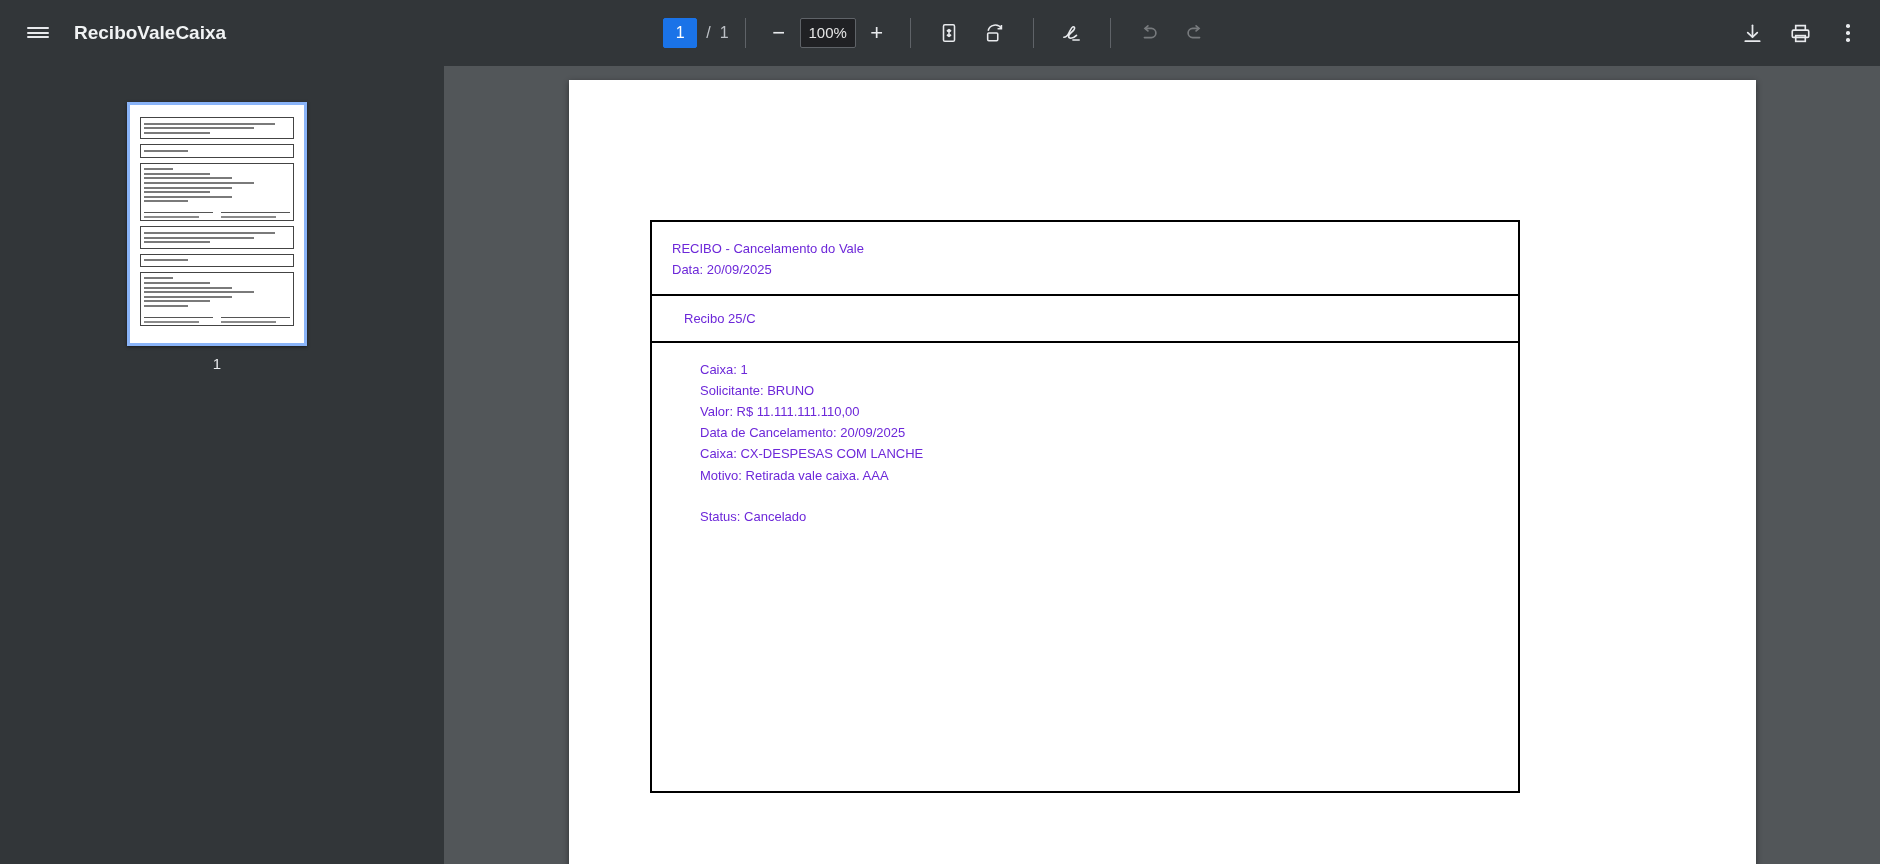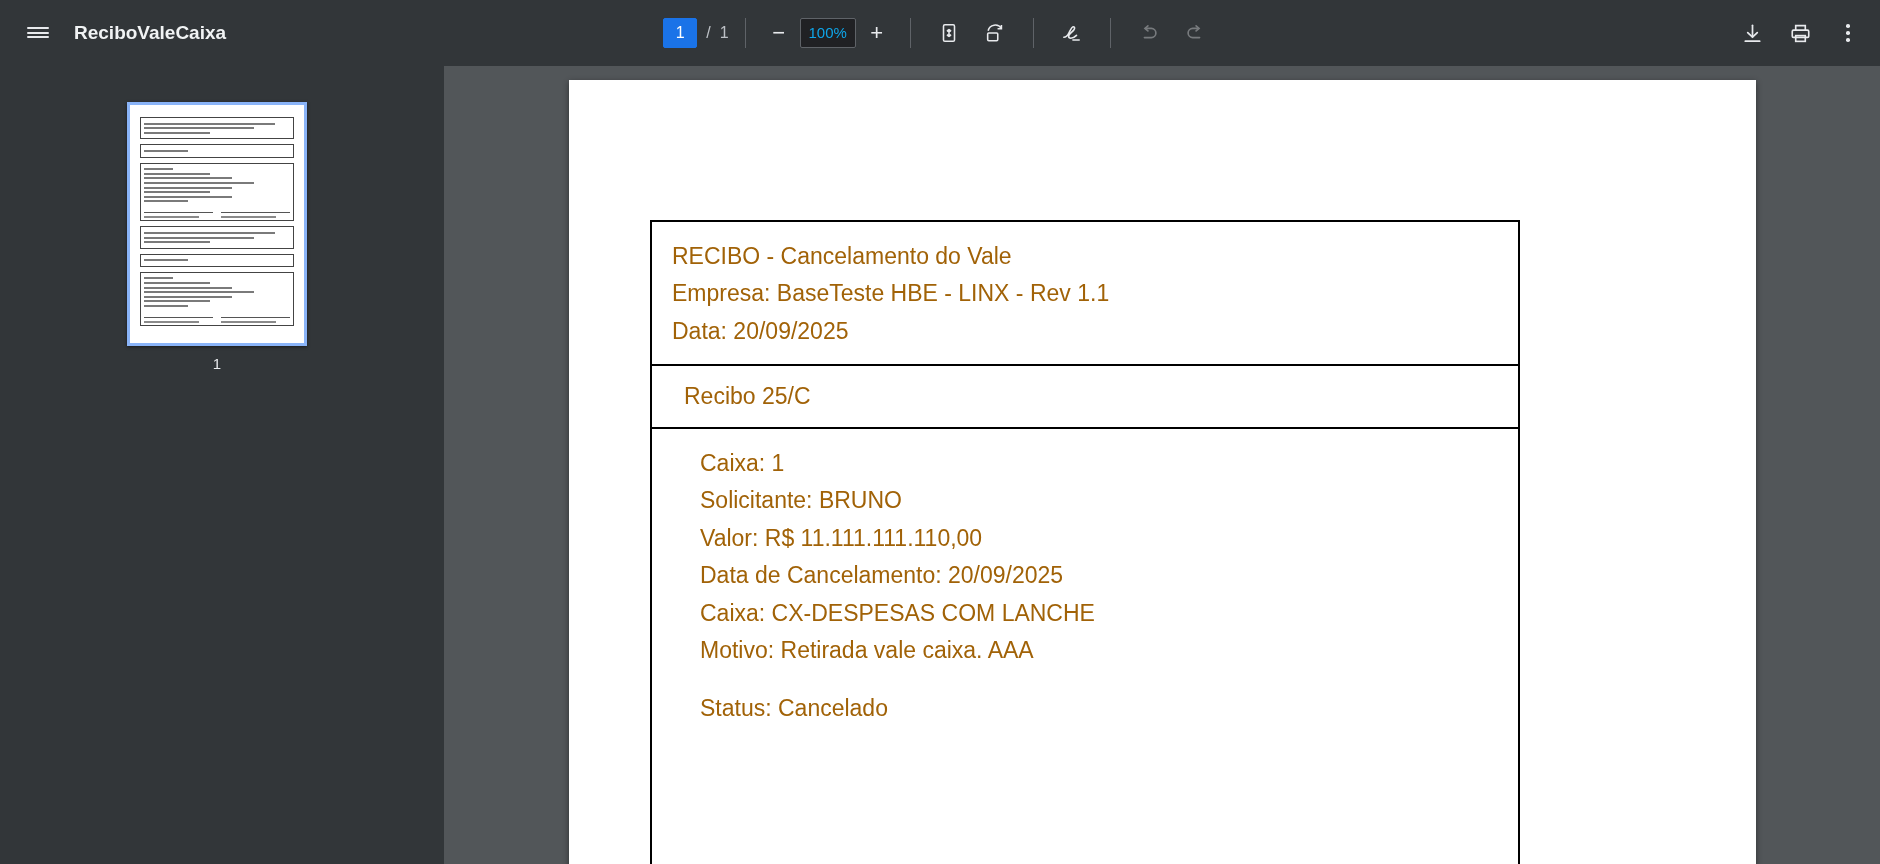--- a/index.html
+++ b/index.html
@@ -67,21 +67,21 @@
     background: #5f6368;
     margin: 0 14px;
     flex: 0 0 auto;
   }
   .zoom-box { display: flex; align-items: center; gap: 4px; }
   .zoom-val {
     min-width: 56px; height: 30px;
     background: #202124;
     border: 1px solid #5f6368;
     border-radius: 2px;
-    color: #0ea5e9;
+    color: #e5e5e5;
     font-size: 15px;
     display: flex; align-items: center; justify-content: center;
     padding: 0 6px;
   }
   .plusminus {
     width: 34px; height: 34px;
     display: flex; align-items: center; justify-content: center;
     border-radius: 50%; cursor: pointer;
     font-size: 22px; line-height: 1; color: #e8eaed;
   }
@@ -149,22 +149,22 @@
     width: 870px;
     border: 2px solid #000;
   }
   .receipt.r1 { top: 140px; }
   .sec { border-bottom: 2px solid #000; }
   .sec:last-child { border-bottom: none; }
   .sec.pad { padding: 16px 20px 14px 20px; }
   .sec.pad2 { padding: 12px 20px 11px 32px; }
   .sec.body { padding: 16px 20px 12px 20px; min-height: 448px; position: relative; margin-left: 28px; }
   .line {
-    font-size: 23px;
-    color: #a16207;
+    font-size: 13px;
+    color: #6d28d9;
     line-height: 1.63;
     white-space: nowrap;
   }
   .spacer { height: 20px; }
   .sign-row {
     position: absolute;
     left: 20px; right: 20px; bottom: 12px;
     display: flex; gap: 62px;
   }
   .sign-col { flex: 1; }
@@ -334,21 +334,20 @@
       <div class="thumb-label">1</div>
     </div>
   </div>
 
   <div class="viewer">
     <div class="page">
 
       <div class="receipt r1">
         <div class="sec pad">
           <div class="line">RECIBO - Cancelamento do Vale</div>
-          <div class="line">Empresa: BaseTeste HBE - LINX - Rev 1.1</div>
           <div class="line">Data: 20/09/2025</div>
         </div>
         <div class="sec pad2">
           <div class="line">Recibo 25/C</div>
         </div>
         <div class="sec body">
           <div class="line">Caixa: 1</div>
           <div class="line">Solicitante: BRUNO</div>
           <div class="line">Valor: R$ 11.111.111.110,00</div>
           <div class="line">Data de Cancelamento: 20/09/2025</div>

